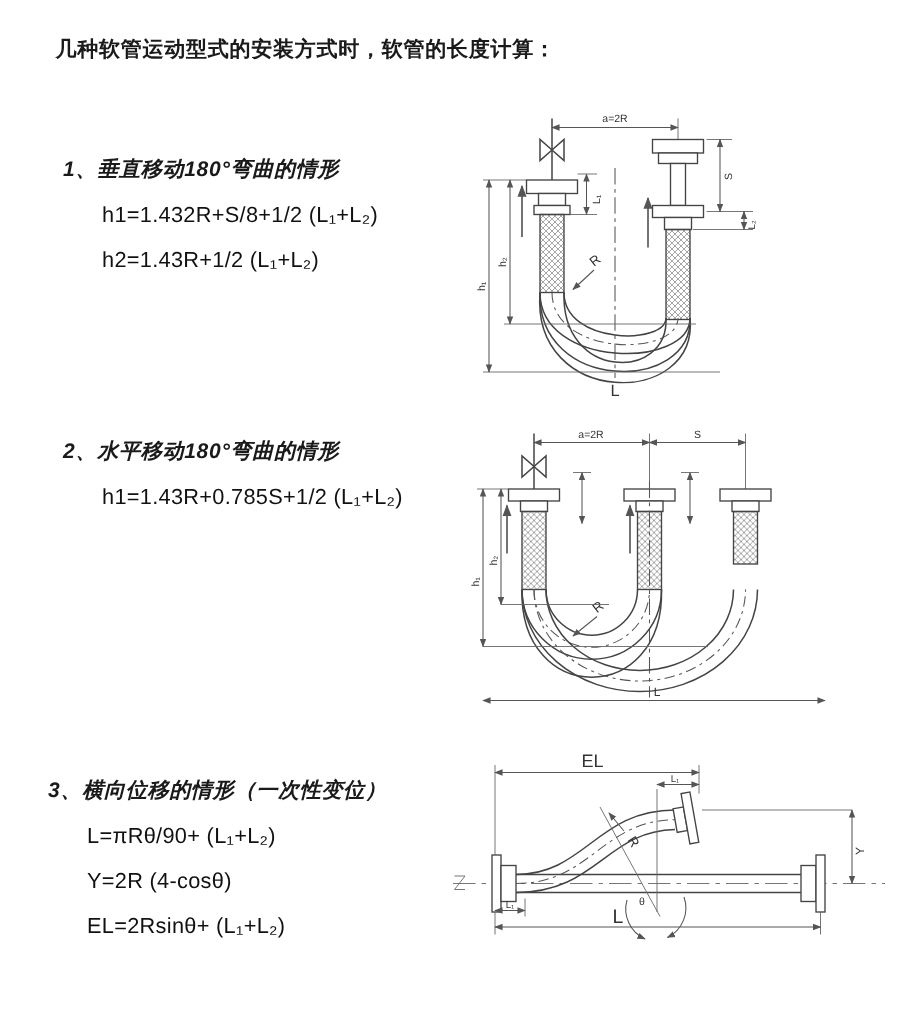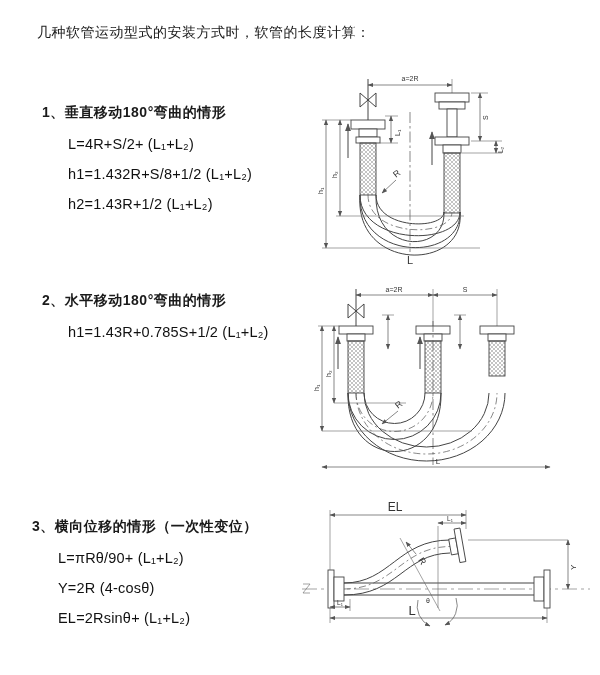--- a/index.html
+++ b/index.html
@@ -2,27 +2,27 @@
 <html><head>
 <meta charset="utf-8">
 <style>
   html,body { margin:0; padding:0; }
   body {
     width:600px; height:675px; background:#ffffff; position:relative; overflow:hidden;
     font-family:"Liberation Sans", sans-serif; color:#1a1a1a;
   }
   .abs { position:absolute; }
   .doc-title {
-    left:37px; top:24px; font-size:14px; font-weight:normal; letter-spacing:.5px; white-space:nowrap;
+    left:37px; top:24px; font-size:14px; font-weight:bold; letter-spacing:.5px; white-space:nowrap;
   }
   .section { width:290px; }
   .sec1 { left:42px; top:104px; }
   .sec2 { left:42px; top:292px; }
   .sec3 { left:32px; top:518px; }
-  .sec-heading { font-size:14px; font-weight:bold; letter-spacing:.5px; white-space:nowrap; }
+  .sec-heading { font-size:14px; font-weight:bold; letter-spacing:.5px; white-space:nowrap;font-style:italic; }
   .formula {
     margin-top:14px; margin-left:26px; font-size:14.5px; color:#111;
     letter-spacing:.2px; white-space:nowrap;
   }
   svg { position:absolute; overflow:visible; }
   svg text { font-family:"Liberation Sans", sans-serif; fill:#333; }
   .dline { stroke:#555; stroke-width:0.7; fill:none; }
   .hline { stroke:#444; stroke-width:1; fill:none; }
   .thin  { stroke:#666; stroke-width:0.6; fill:none; }
   .fitr  { fill:#ffffff; stroke:#444; stroke-width:0.9; }
@@ -30,21 +30,20 @@
   .dashh { stroke:#555; stroke-width:0.7; fill:none; stroke-dasharray:7 3 2 3; }
   .dimtx { font-size:7px; fill:#333; }
 </style>
 </head>
 <body>
 
 <div class="abs doc-title">几种软管运动型式的安装方式时，软管的长度计算：</div>
 
 <div class="abs section sec1">
   <div class="sec-heading">1、垂直移动180°弯曲的情形</div>
-  <div class="formula">L=4R+S/2+ (L₁+L₂)</div>
   <div class="formula">h1=1.432R+S/8+1/2 (L₁+L₂)</div>
   <div class="formula">h2=1.43R+1/2 (L₁+L₂)</div>
 </div>
 
 <div class="abs section sec2">
   <div class="sec-heading">2、水平移动180°弯曲的情形</div>
   <div class="formula">h1=1.43R+0.785S+1/2 (L₁+L₂)</div>
 </div>
 
 <div class="abs section sec3">

